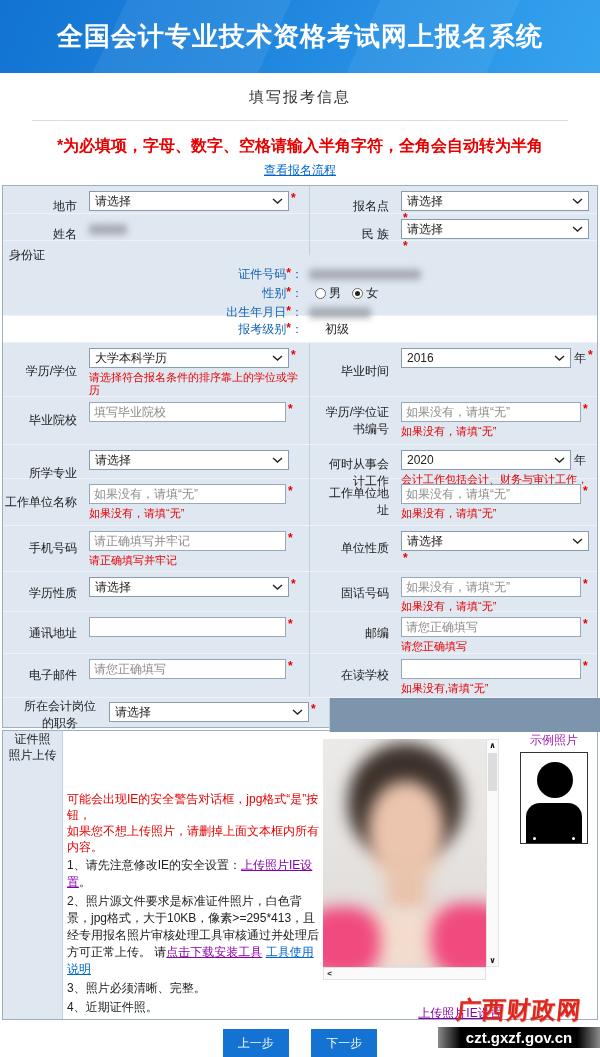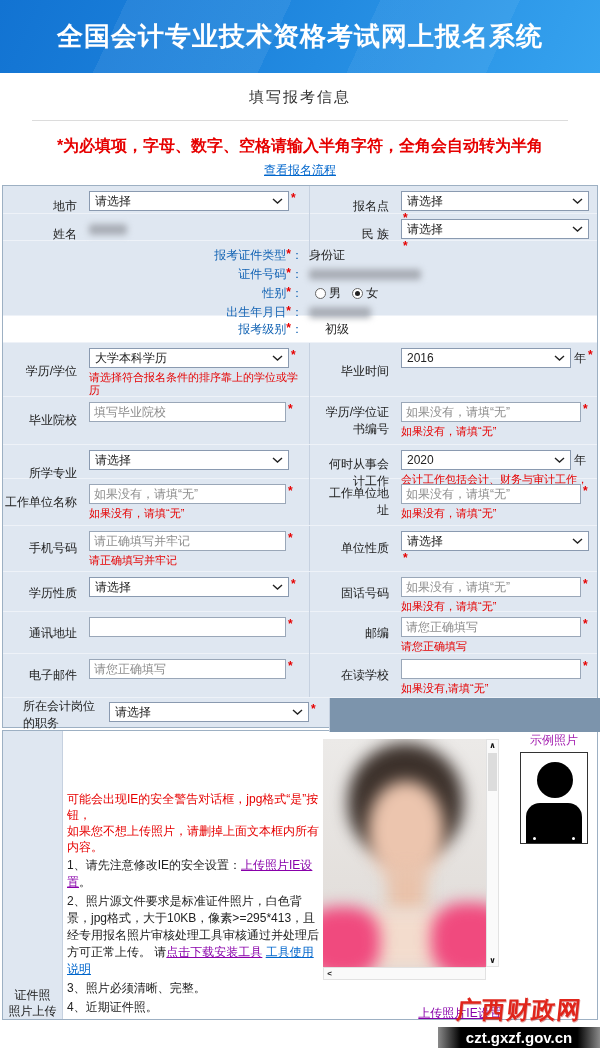--- a/index.html
+++ b/index.html
@@ -19,21 +19,21 @@
   .title-rule { border:none; border-top:1px solid #dcdcdc; margin:0 32px; }
   .warning { margin-top:15px; text-align:center; color:var(--red); font-size:16px; font-weight:bold; }
   .flow-link-wrap { text-align:center; margin-top:3px; }
   .link-blue { color:var(--link_blue); text-decoration:underline; font-size:12px; cursor:pointer; }
   .link-purple { color:var(--link_visited); text-decoration:underline; font-size:12px; cursor:pointer; }
 
   
   .form-table { margin:6px 2px 0; border:1px solid var(--border); }
   .trow { display:grid; grid-template-columns:80px 226px 86px 204px; background:var(--row_bg); border-top:1px solid #eef2f8; font-size:12px; color:#222; }
   .trow:first-child { border-top:none; }
-  .lbl  { display:flex; align-items:center; justify-content:flex-end; text-align:left; padding-right:6px; color:#222; }
+  .lbl  { display:flex; align-items:center; justify-content:flex-end; text-align:center; padding-right:6px; color:#222; }
   .lbl2 { display:flex; align-items:center; justify-content:flex-end; text-align:right; padding:0 6px 0 10px; border-left:1px solid #c6d1e0; }
   .fld  { padding:5px 4px 2px 6px; }
   .fld2 { padding:5px 4px 2px 6px; }
   .r-basic  { height:27px; }
   .rcenter  { height:75px; display:block; padding-top:5px; }
   .rlevel   { height:27px; background:#fff; display:block; }
   .redu     { height:54px; }  .rschool { height:48px; }
   .rmajor   { height:34px; }  .remployer { height:47px; }
   .rmobile  { height:46px; }  .redunat { height:40px; }
   .raddress { height:42px; }  .remail  { height:44px; }
@@ -64,21 +64,21 @@
   .radio-opt { display:inline-flex; align-items:center; gap:3px; margin-right:8px; cursor:pointer; }
   .rb { position:relative; width:11px; height:11px; border:1px solid #666; border-radius:50%; background:#fff; display:inline-block; }
   .rb.checked::before { content:""; position:absolute; left:2px; top:2px; width:5px; height:5px; border-radius:50%; background:#222; }
 
   
   .blob { display:inline-block; height:11px; border-radius:3px; background:#a9aeb6; filter:blur(3px); vertical-align:middle; }
 
   
   .photo-section { margin:2px 2px 0; border:1px solid var(--border); height:290px; display:flex; background:#fff; }
   .photo-label { width:60px; flex:none; background:var(--row_bg); border-right:1px solid #c6d1e0;
-    display:flex; flex-direction:column; align-items:center; justify-content:flex-end; font-size:12px; color:#222; line-height:16px; }
+    display:flex; flex-direction:column; align-items:center; justify-content:flex-start; font-size:12px; color:#222; line-height:16px; }
   .photo-main { position:relative; flex:1; }
   .instructions { position:absolute; left:4px; top:60px; width:252px; font-size:12px; line-height:17px; color:#222; }
   .file-line { display:flex; align-items:center; gap:4px; margin-bottom:4px; }
   .browse { border:1px solid #a9a9a9; background:linear-gradient(#f4f4f4,#dcdcdc); font-size:11px; padding:1px 8px;
     font-family:"Liberation Sans","DejaVu Sans",sans-serif; cursor:pointer; color:#222; }
   .red-line { color:var(--red); line-height:16px; }
   .step { margin-top:2px; }
 
   .preview-zone { position:absolute; left:260px; top:8px; width:176px; height:241px; }
   .photo-canvas { position:absolute; left:0; top:0; width:163px; height:228px; background:linear-gradient(#eceae8,#dfdad6); overflow:hidden; }
@@ -151,21 +151,20 @@
       <div class="fld2"><span class="sel" style="width:188px">
             <span>请选择</span>
             <svg class="chev" width="11" height="6" viewBox="0 0 11 6">
               <path d="M1 1l4.5 4L10 1" fill="none" stroke="#222" stroke-width="1.4"></path>
             </svg>
           </span><span class="req">*</span></div>
     </div>
 
     <div class="trow rcenter">
       <div class="cline">
-          <span class="clbl"><span>报考证件类型</span><span class="req">*</span><span>：</span></span>
           <span class="cval">身份证</span>
         </div>
       <div class="cline">
           <span class="clbl"><span>证件号码</span><span class="req">*</span><span>：</span></span>
           <span class="cval"><span class="blob" style="width:112px"></span></span>
         </div>
       <div class="cline">
           <span class="clbl"><span>性别</span><span class="req">*</span><span>：</span></span>
         <span class="cval" style="padding-left:12px">
           <label class="radio-opt">
@@ -339,19 +338,23 @@
           <div class="sp-body"></div>
           <div class="sp-dot l"></div>
           <div class="sp-dot r"></div>
         </div>
       </div>
 
       <div class="ie-link-wrap"><span class="link-purple">上传照片IE设置</span></div>
     </div>
   </div>
 
+  <div class="footer">
+    <button class="btn">上一步</button>
+    <button class="btn">下一步</button>
+  </div>
 
   <div class="watermark">
     <div class="wm-title">广西财政网</div>
     <div class="wm-bar">czt.gxzf.gov.cn</div>
   </div>
 
 </div>
 
 </body></html>

